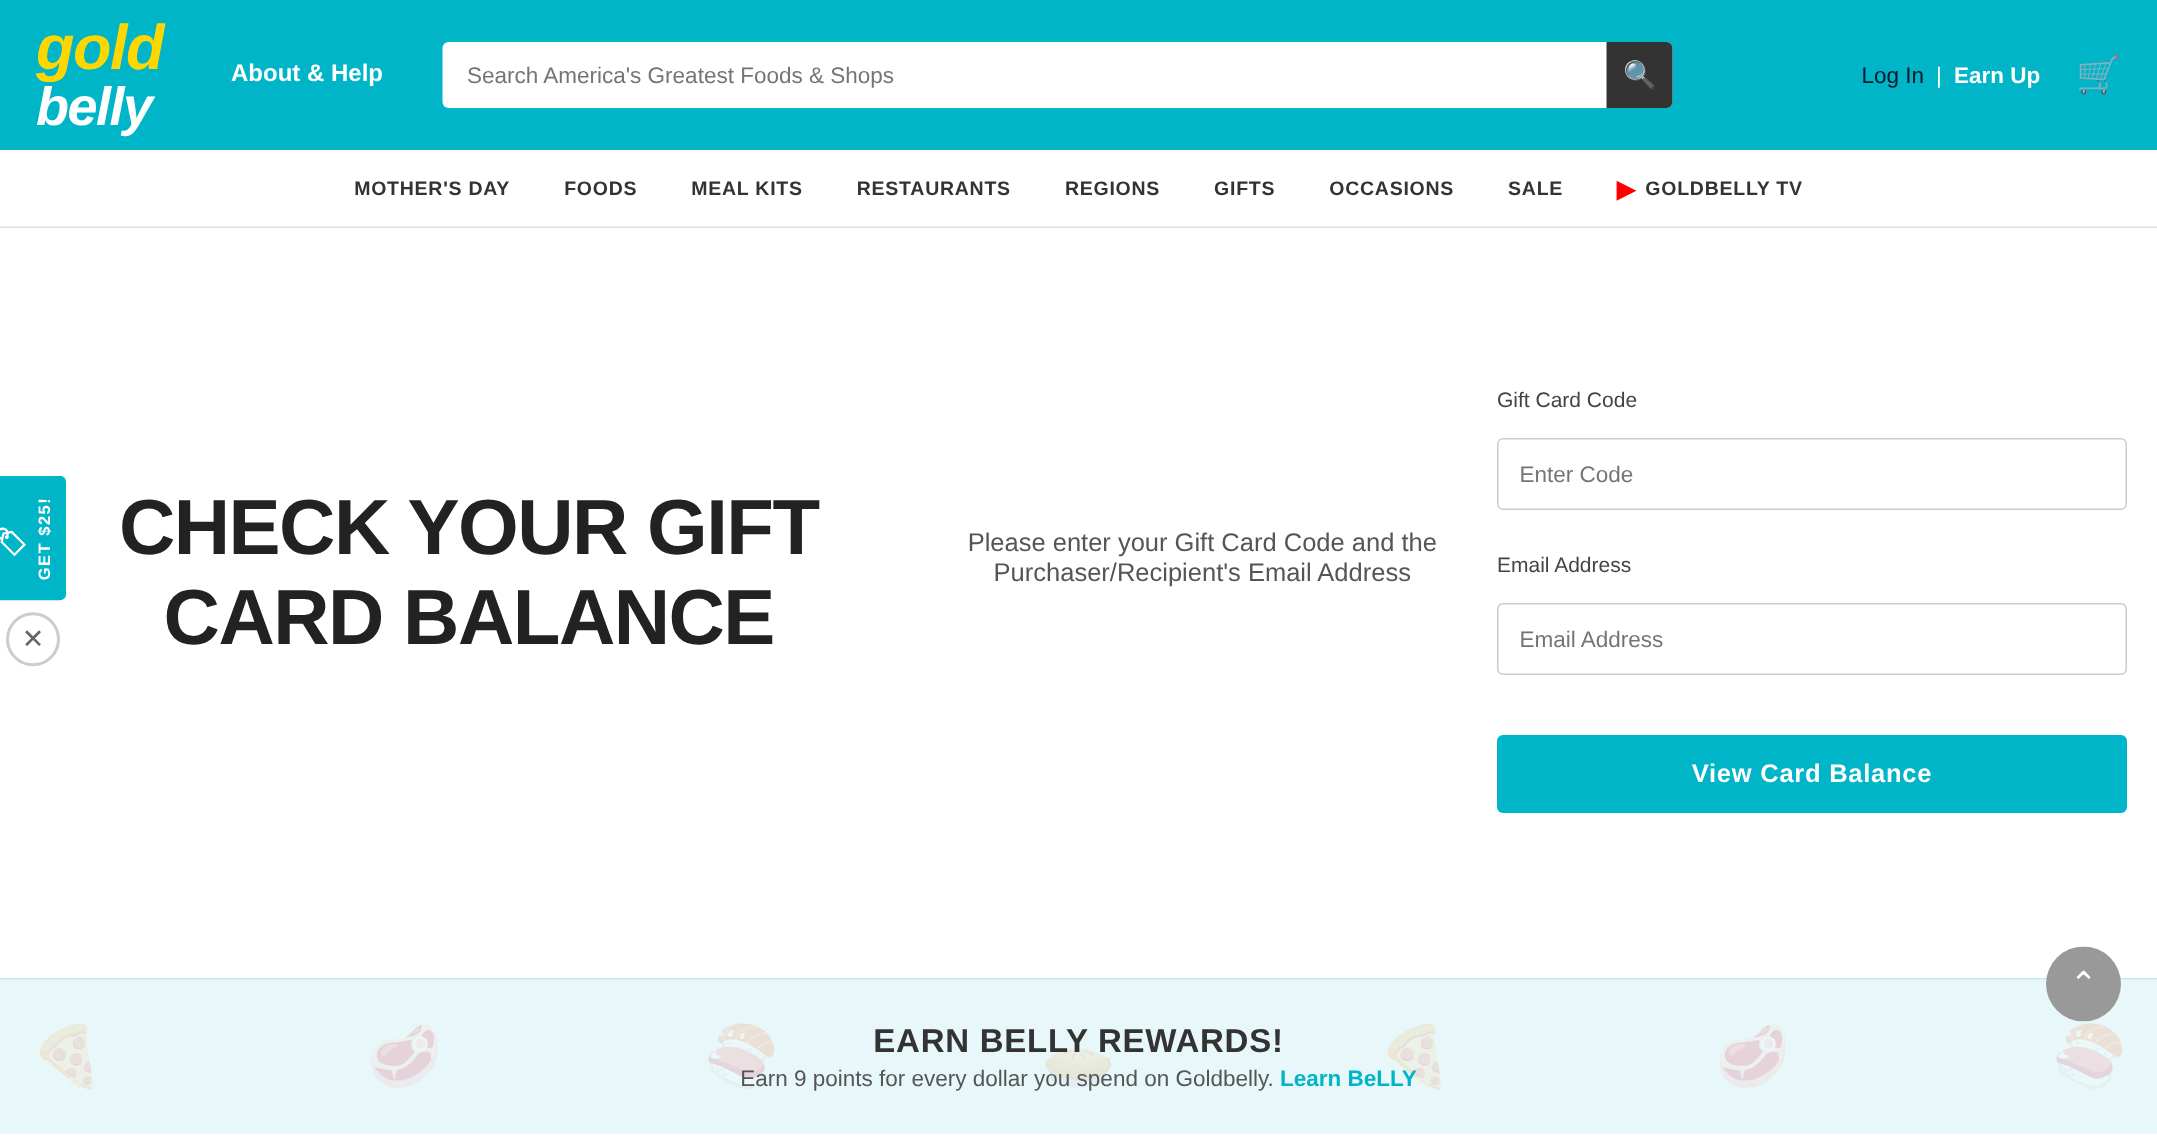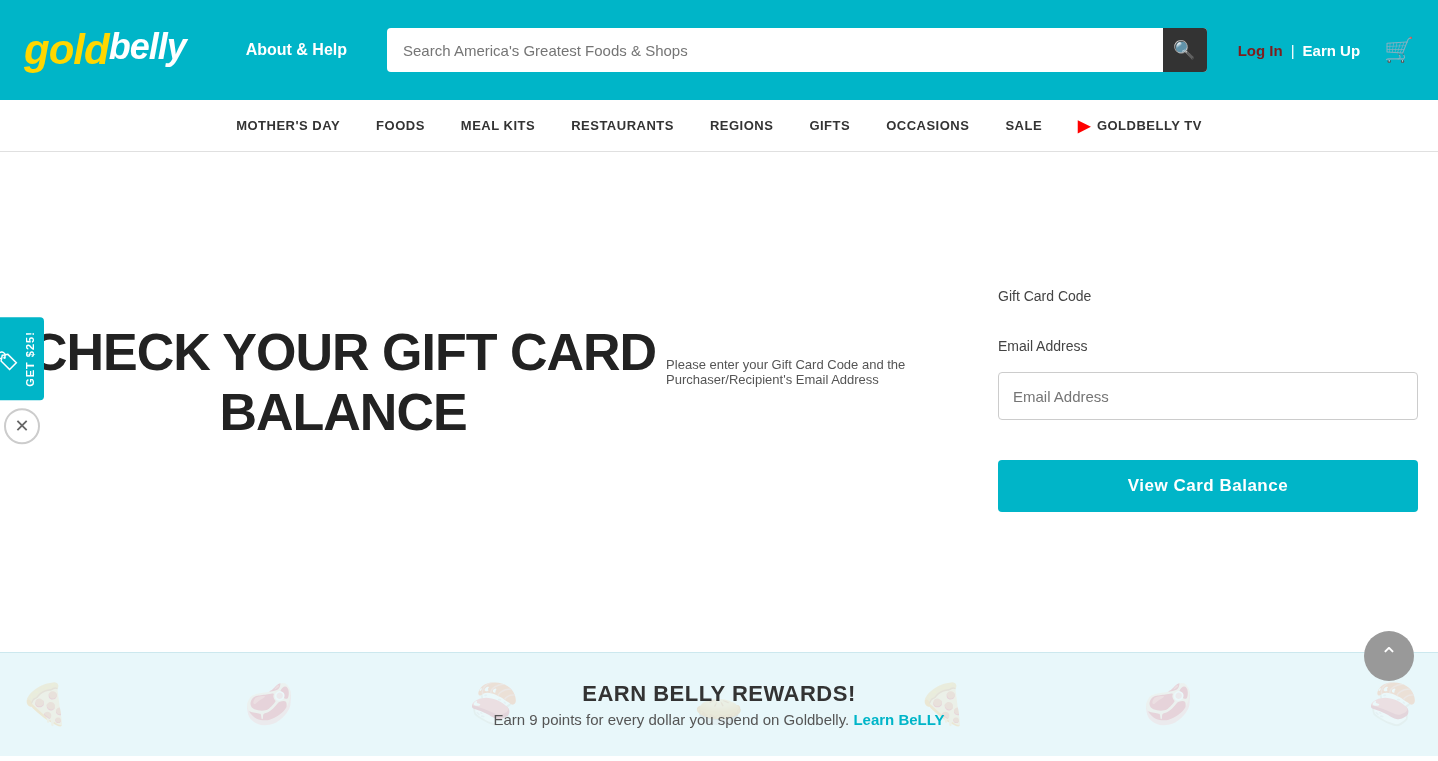--- a/index.html
+++ b/index.html
@@ -9,29 +9,29 @@
     .header-top {
       background: #00b5c8;
       display: flex;
       align-items: center;
       padding: 0 24px;
       height: 100px;
       position: relative;
     }
     .logo {
       display: flex;
-      flex-direction: row;
+      flex-direction: column;
       color: #fff;
       font-weight: 900;
       font-size: 36px;
       line-height: 1;
       text-transform: lowercase;
       font-style: italic;
       letter-spacing: -1px;
-      margin-right: 60px;
+      margin-right: 40px;
       min-width: 90px;
     }
     .logo span:first-child { font-size: 42px; }
     .logo-gold { color: #ffd700; }
     .about-help {
       color: #fff;
       font-size: 16px;
       font-weight: 600;
       margin-right: 20px;
       white-space: nowrap;
@@ -74,24 +74,24 @@
       font-size: 18px;
     }
     .header-right {
       display: flex;
       align-items: center;
       margin-left: auto;
       gap: 8px;
       white-space: nowrap;
     }
     .login-link {
-      color: #7f1d1d;
-      font-size: 15px;
-      cursor: pointer;
-      font-weight: 700;
+      color: #0f172a;
+      font-size: 15px;
+      cursor: pointer;
+      font-weight: 400;
     }
     .divider { color: #fff; font-size: 15px; }
     .signup-link {
       color: #fff;
       font-size: 15px;
       cursor: pointer;
       font-weight: 600;
     }
     .cart-icon {
       color: #fff;
@@ -144,23 +144,23 @@
     .page-title {
       font-size: 52px;
       font-weight: 900;
       color: #222;
       text-transform: uppercase;
       text-align: center;
       margin-bottom: 20px;
       letter-spacing: -1px;
     }
     .page-subtitle {
-      font-size: 13px;
+      font-size: 17px;
       color: #555;
-      text-align: left;
+      text-align: center;
       margin-bottom: 40px;
     }
     .form-container {
       width: 100%;
       max-width: 420px;
       display: flex;
       flex-direction: column;
       gap: 12px;
     }
     .field-label {
@@ -340,20 +340,21 @@
     <span>GOLDBELLY TV</span>
   </span>
 </nav>
 
 <main class="main-content">
   <h1 class="page-title">CHECK YOUR GIFT CARD BALANCE</h1>
   <p class="page-subtitle">Please enter your Gift Card Code and the Purchaser/Recipient's Email Address</p>
 
   <div class="form-container">
     <label class="field-label">Gift Card Code</label>
+    <input class="field-input" type="text" placeholder="Enter Code" style="">
 
     <label class="field-label">Email Address</label>
     <input class="field-input" type="email" placeholder="Email Address" style="">
 
     <button class="submit-btn">View Card Balance</button>
   </div>
 </main>
 
 <div class="side-promo">
   <div class="promo-tab">

